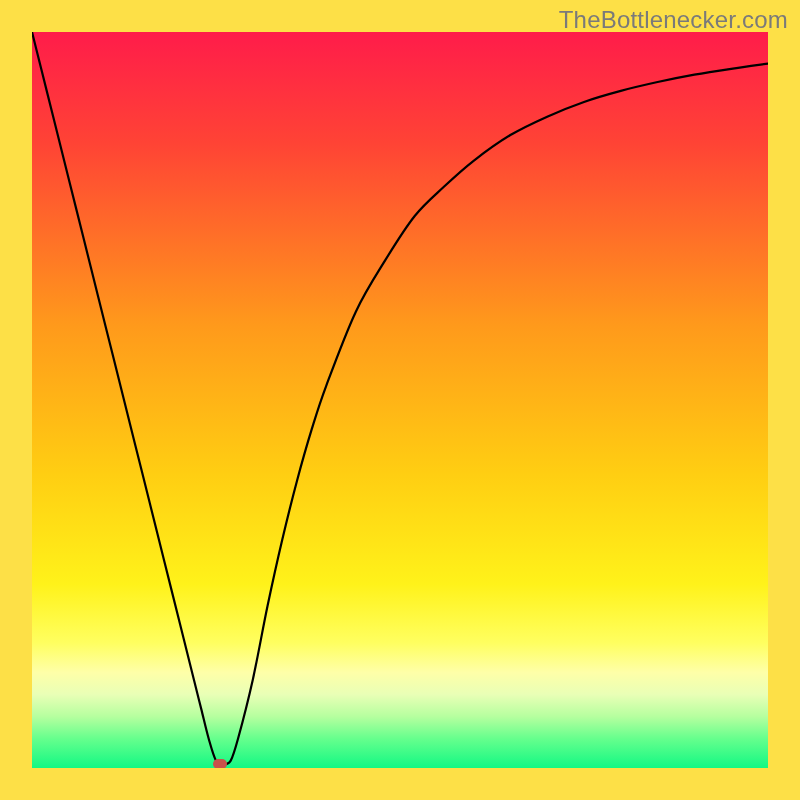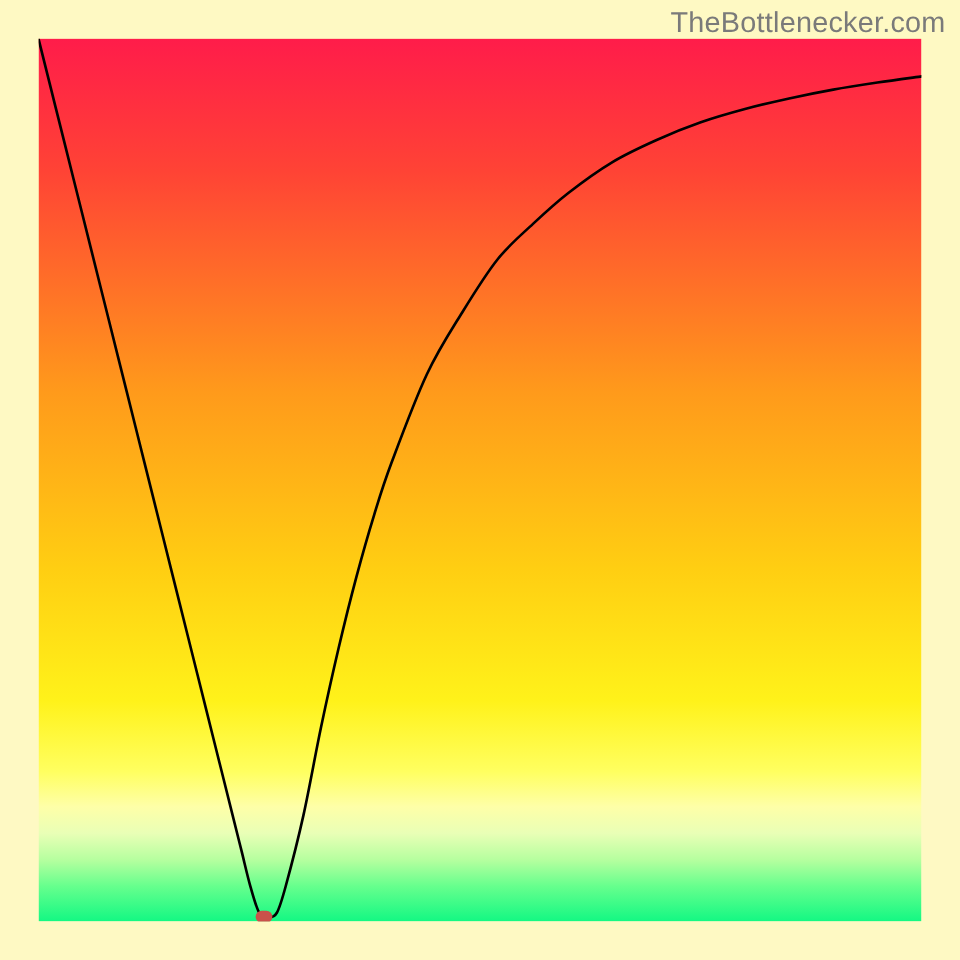--- a/index.html
+++ b/index.html
@@ -10,21 +10,21 @@
     overflow: hidden;
     background: #000000;
     font-family: Arial, Helvetica, sans-serif;
   }
   .frame {
     position: absolute;
     left: 0;
     top: 0;
     width: 800px;
     height: 800px;
-    background: #fef9c3;
+    background: #fde047;
   }
   .plot-area {
     position: absolute;
     left: 32px;
     top: 32px;
     width: 736px;
     height: 736px;
     overflow: hidden;
   }
   .gradient {

